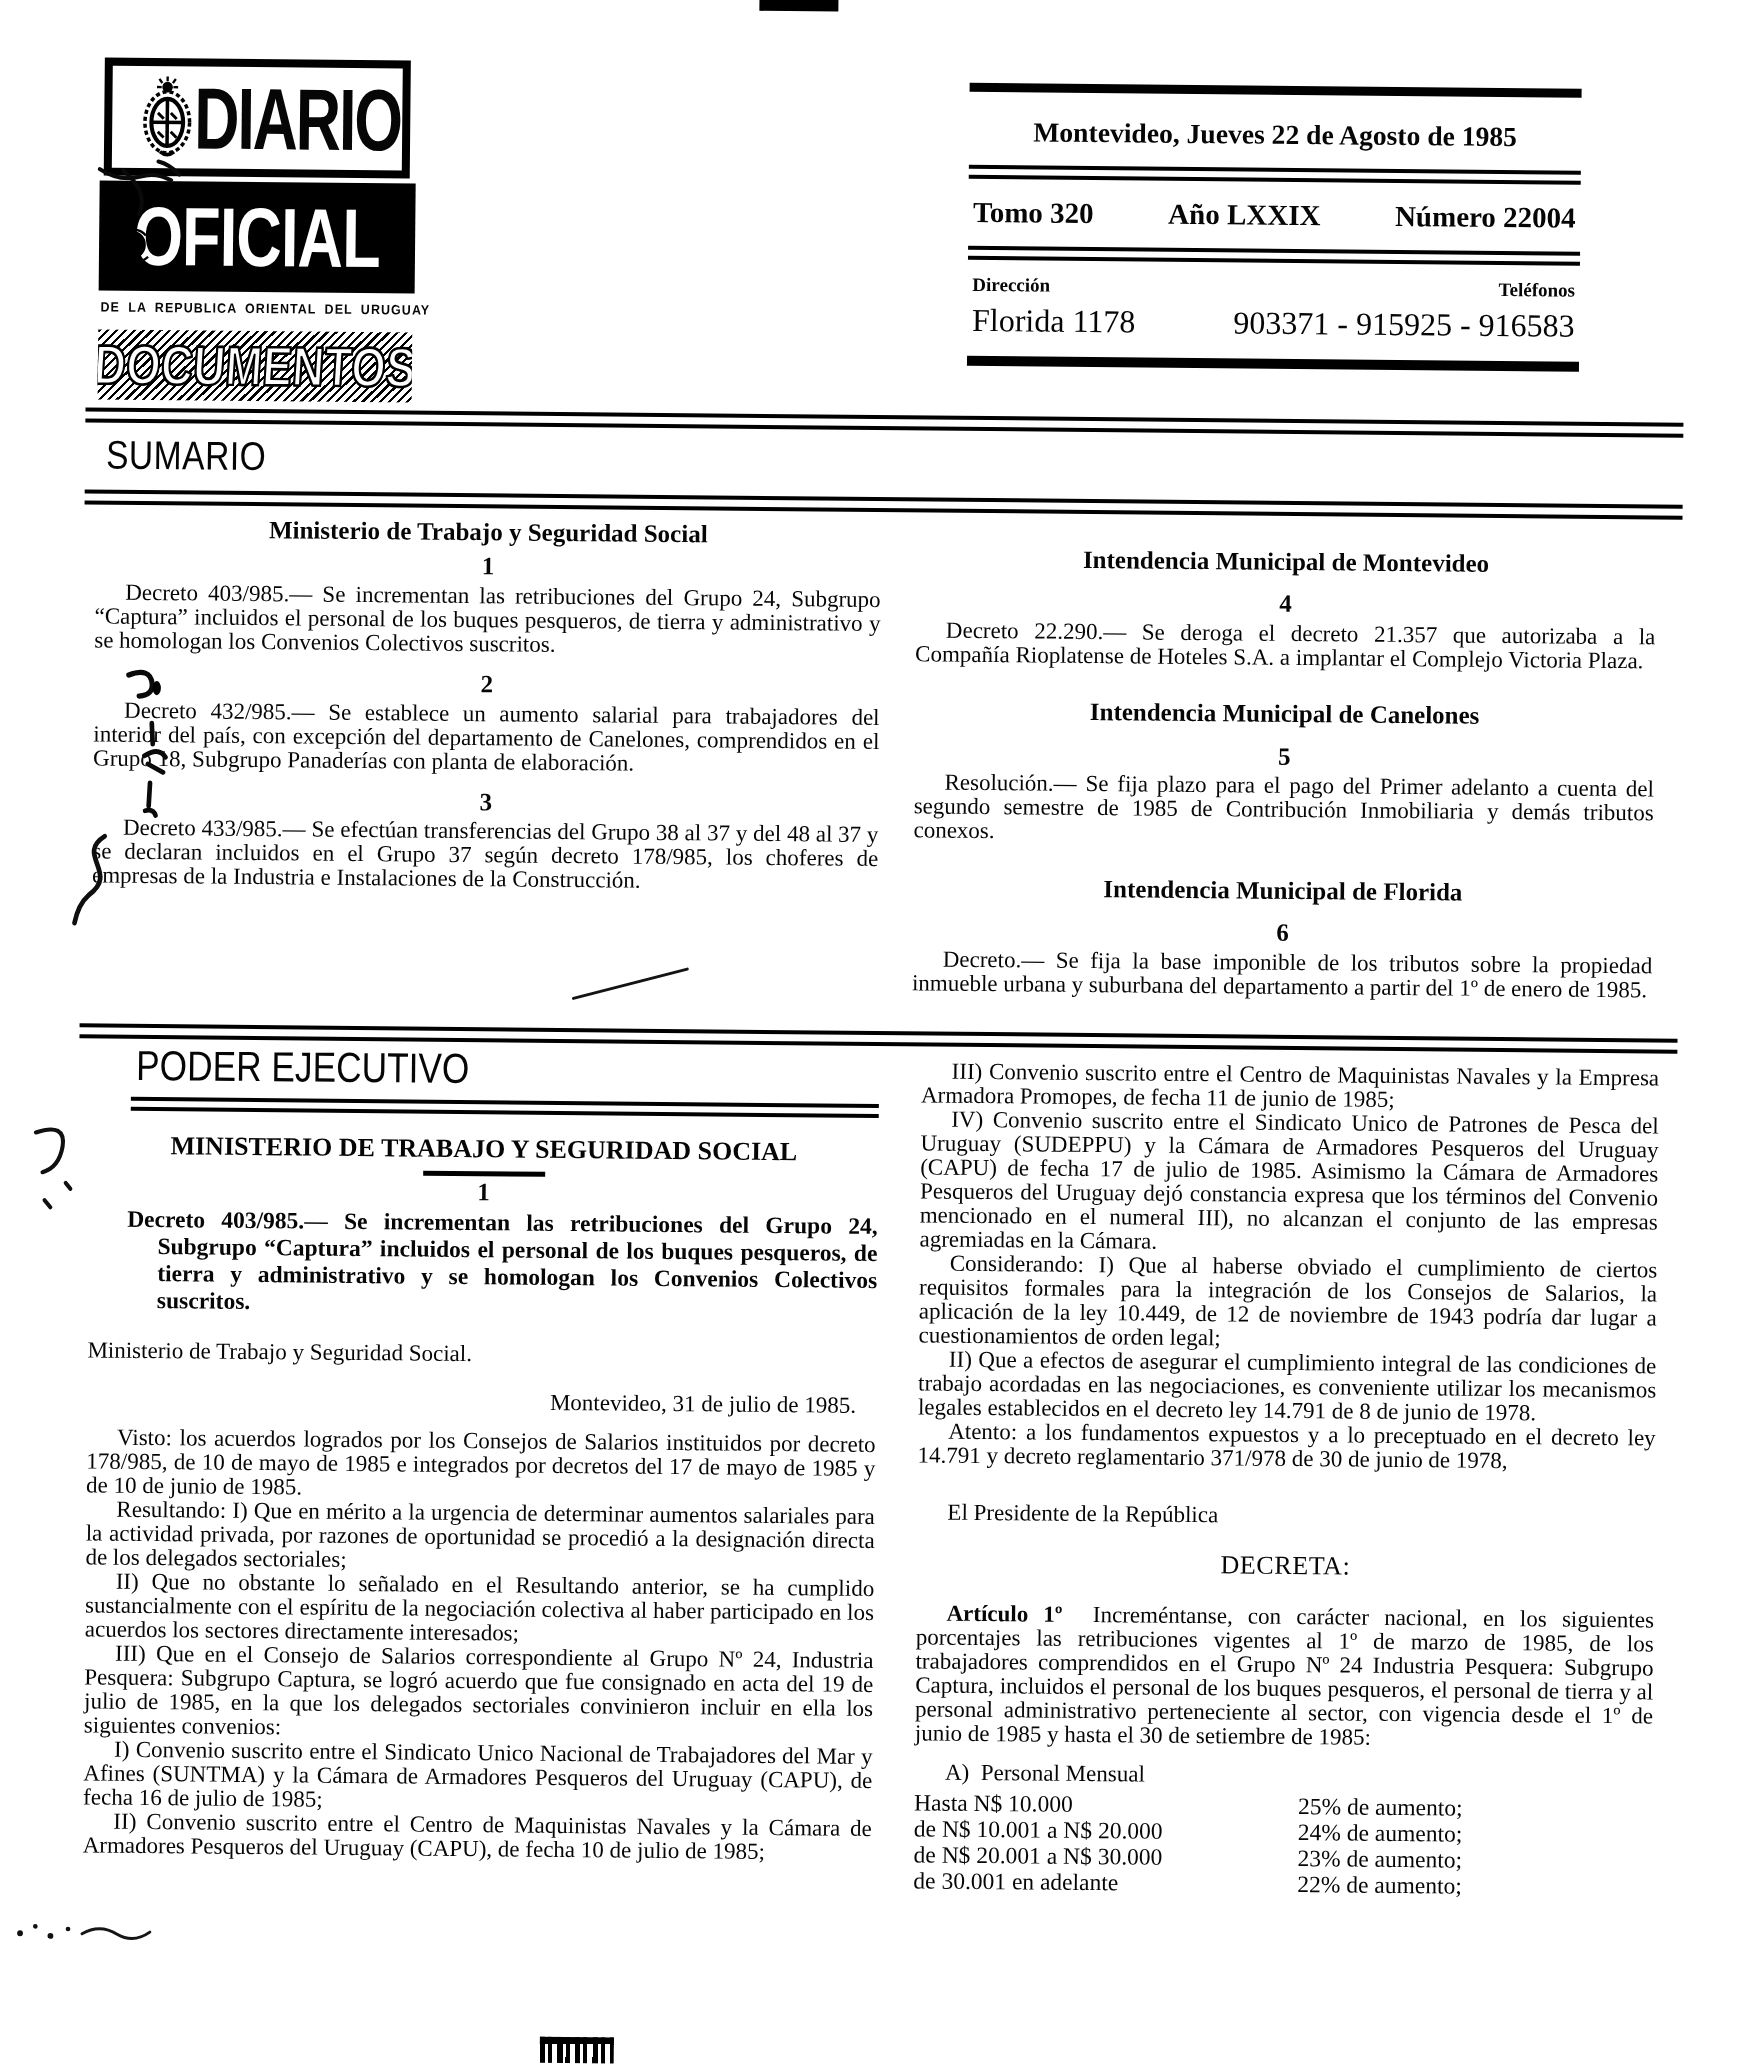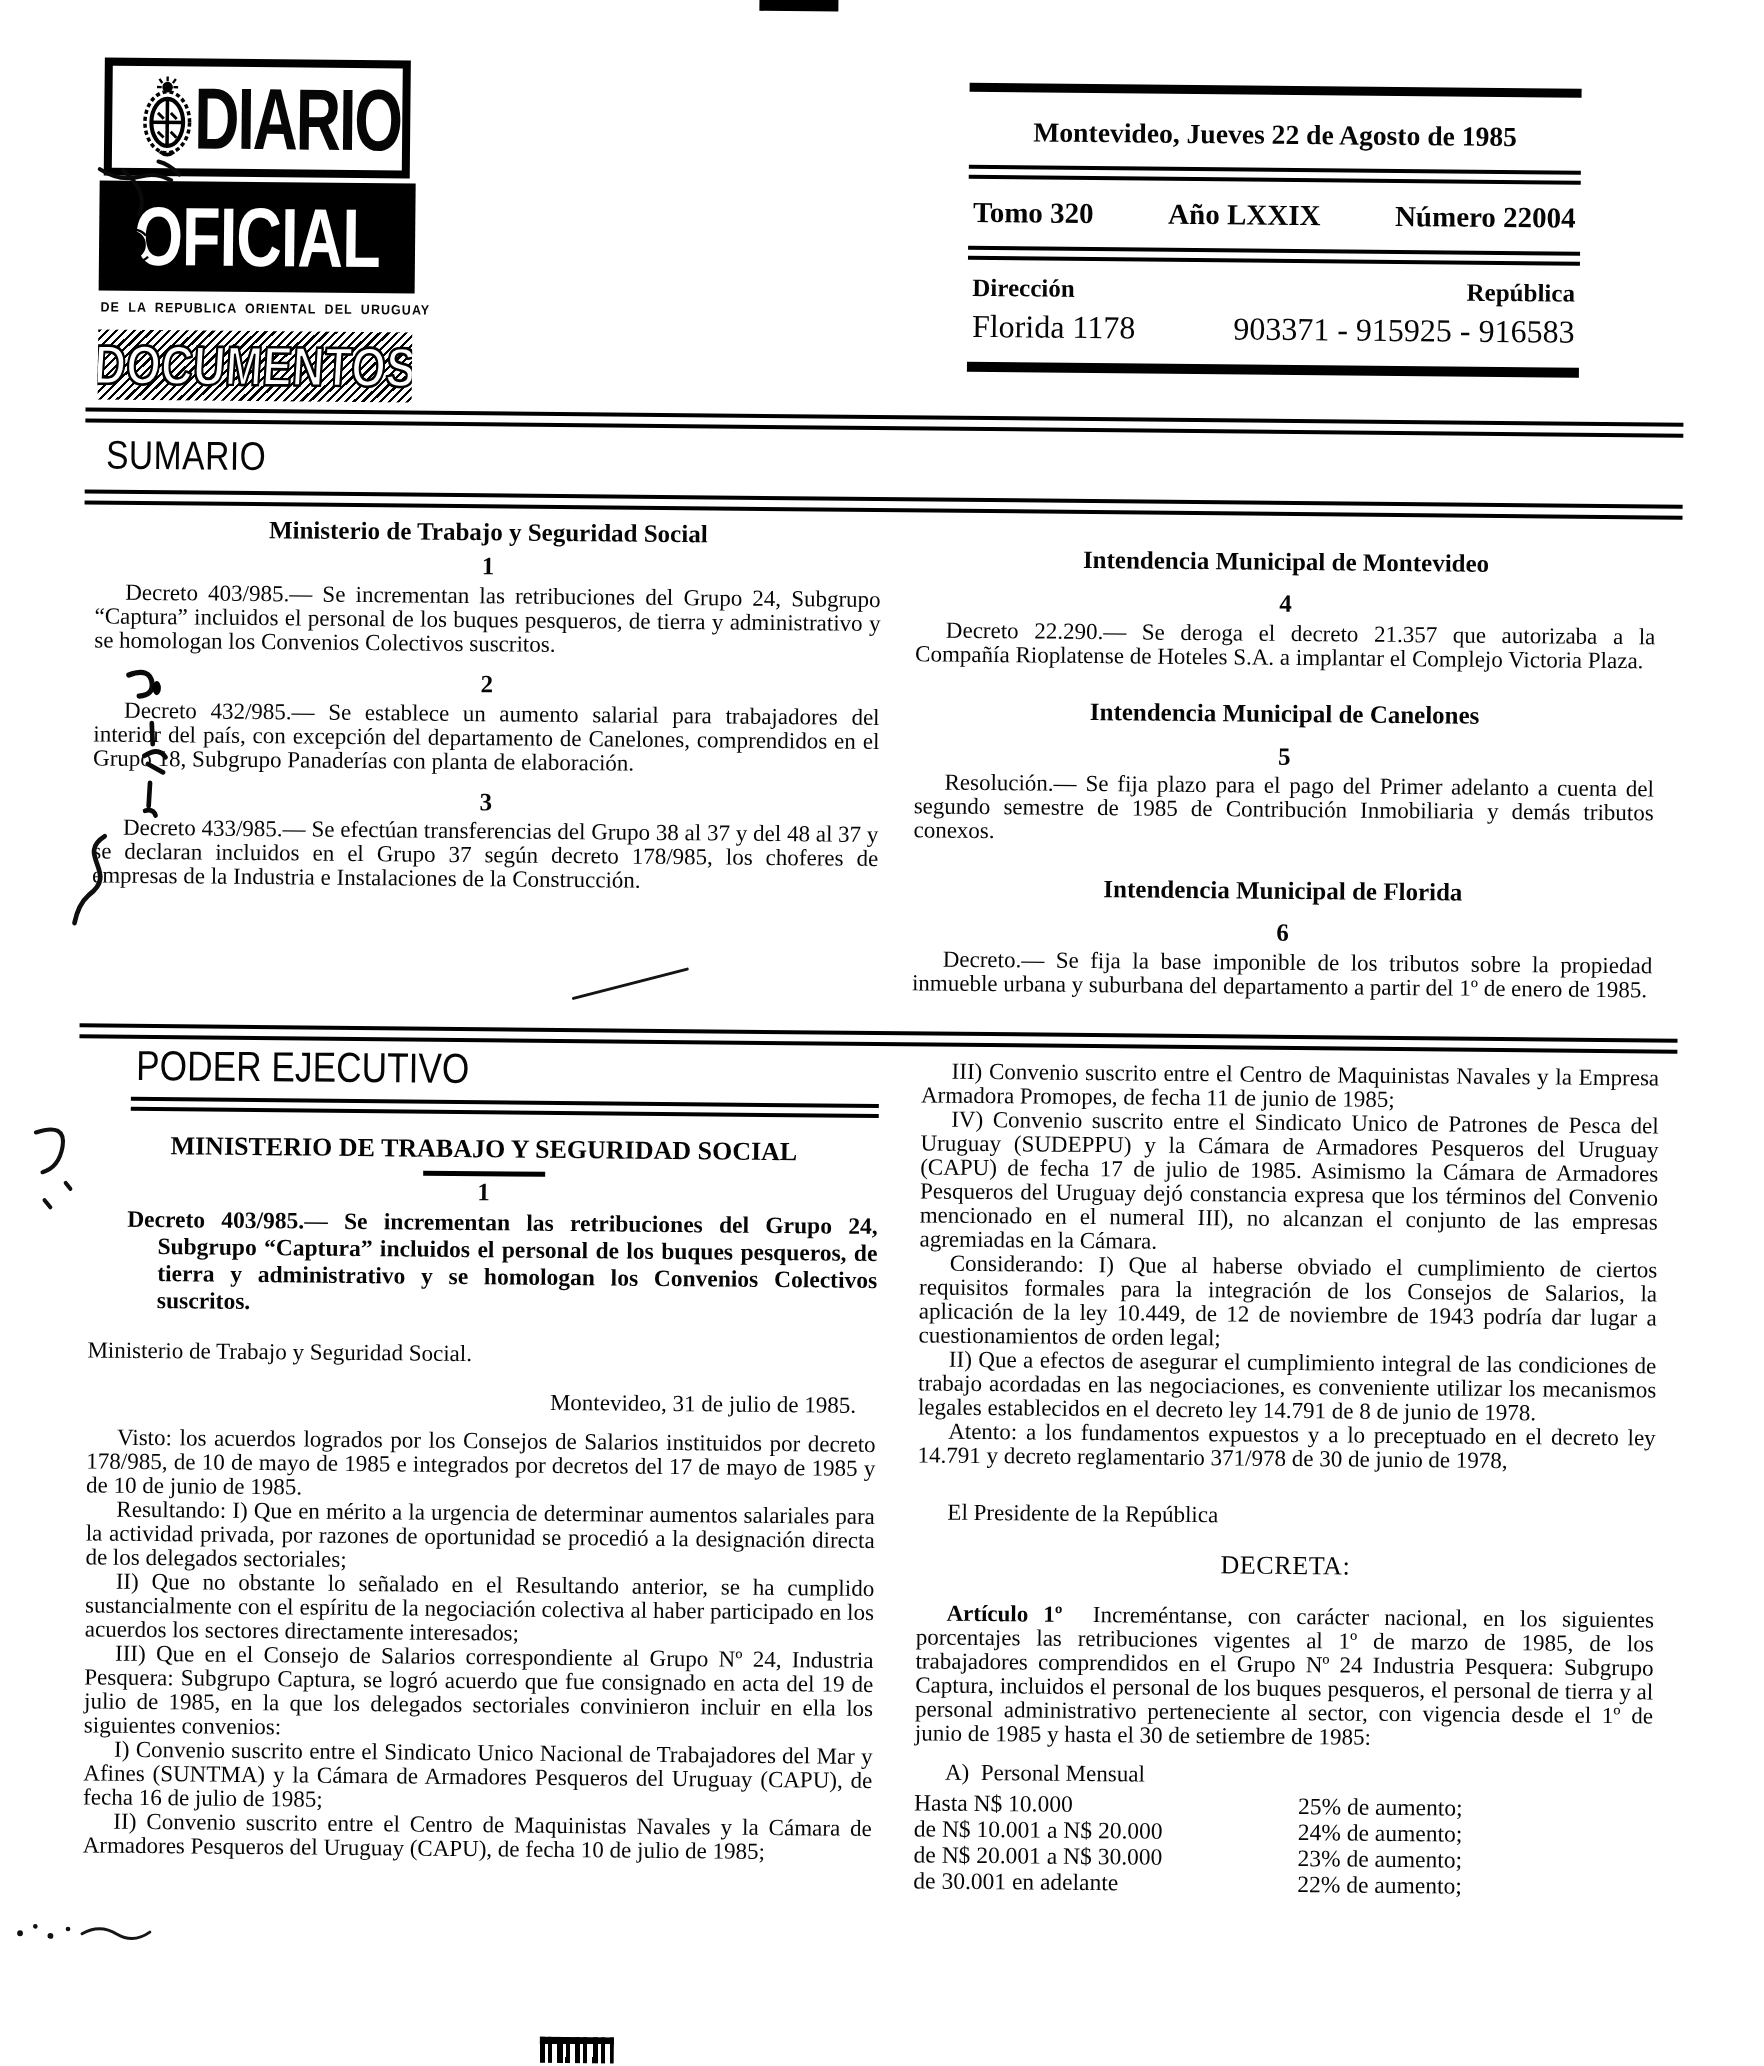--- a/index.html
+++ b/index.html
@@ -34,21 +34,21 @@
 
   
   .hdr{position:absolute;left:969px;top:82px;width:612px;}
   .hdr-topbar{height:9.4px;background:#000;}
   .hdr-date{margin-top:23.5px;font-weight:700;font-size:27.6px;text-align:center;white-space:nowrap;}
   .dbl{border-top:4.1px solid #000;border-bottom:4.1px solid #000;height:5.9px;}
   .hdr .dbl{margin-top:17.6px;}
   .hdr-row{display:flex;justify-content:space-between;align-items:baseline;margin-top:16.4px;padding:0 4.7px;}
   .b49{font-weight:700;font-size:29px;white-space:nowrap;}
   .hdr-row.lbl{margin-top:14px;}
-  .b32{font-weight:700;font-size:25px;white-space:nowrap;}
+  .b32{font-weight:700;font-size:19px;white-space:nowrap;}
   .hdr-row.vals{margin-top:5.9px;}
   .v54{font-size:32px;white-space:nowrap;}
   .hdr-botbar{height:10.6px;background:#000;margin-top:16.4px;}
 
   
   .rule-full{position:absolute;left:88px;width:1598px;border-top:4.7px solid #000;border-bottom:4.7px solid #000;height:6.5px;}
   .sumario-title{position:absolute;left:109px;top:440px;
                  font-family:"Liberation Sans","DejaVu Sans",sans-serif;font-size:40px;
                  letter-spacing:0.6px;transform:scaleX(.84);transform-origin:left center;white-space:nowrap;}
   .poder-title{position:absolute;left:145px;top:1049px;
@@ -137,21 +137,21 @@
     <div class="hdr-date">Montevideo, Jueves 22 de Agosto de 1985</div>
     <div class="dbl"></div>
     <div class="hdr-row">
       <span class="b49">Tomo 320</span>
       <span class="b49">Año LXXIX</span>
       <span class="b49">Número 22004</span>
     </div>
     <div class="dbl"></div>
     <div class="hdr-row lbl">
       <span class="b32">Dirección</span>
-      <span class="b32">República</span>
+      <span class="b32">Teléfonos</span>
     </div>
     <div class="hdr-row vals">
       <span class="v54">Florida 1178</span>
       <span class="v54">903371 - 915925 - 916583</span>
     </div>
     <div class="hdr-botbar"></div>
   </div>
 
   <div class="rule-full" style="top:415px"></div>
   <div class="sumario-title">SUMARIO</div>

